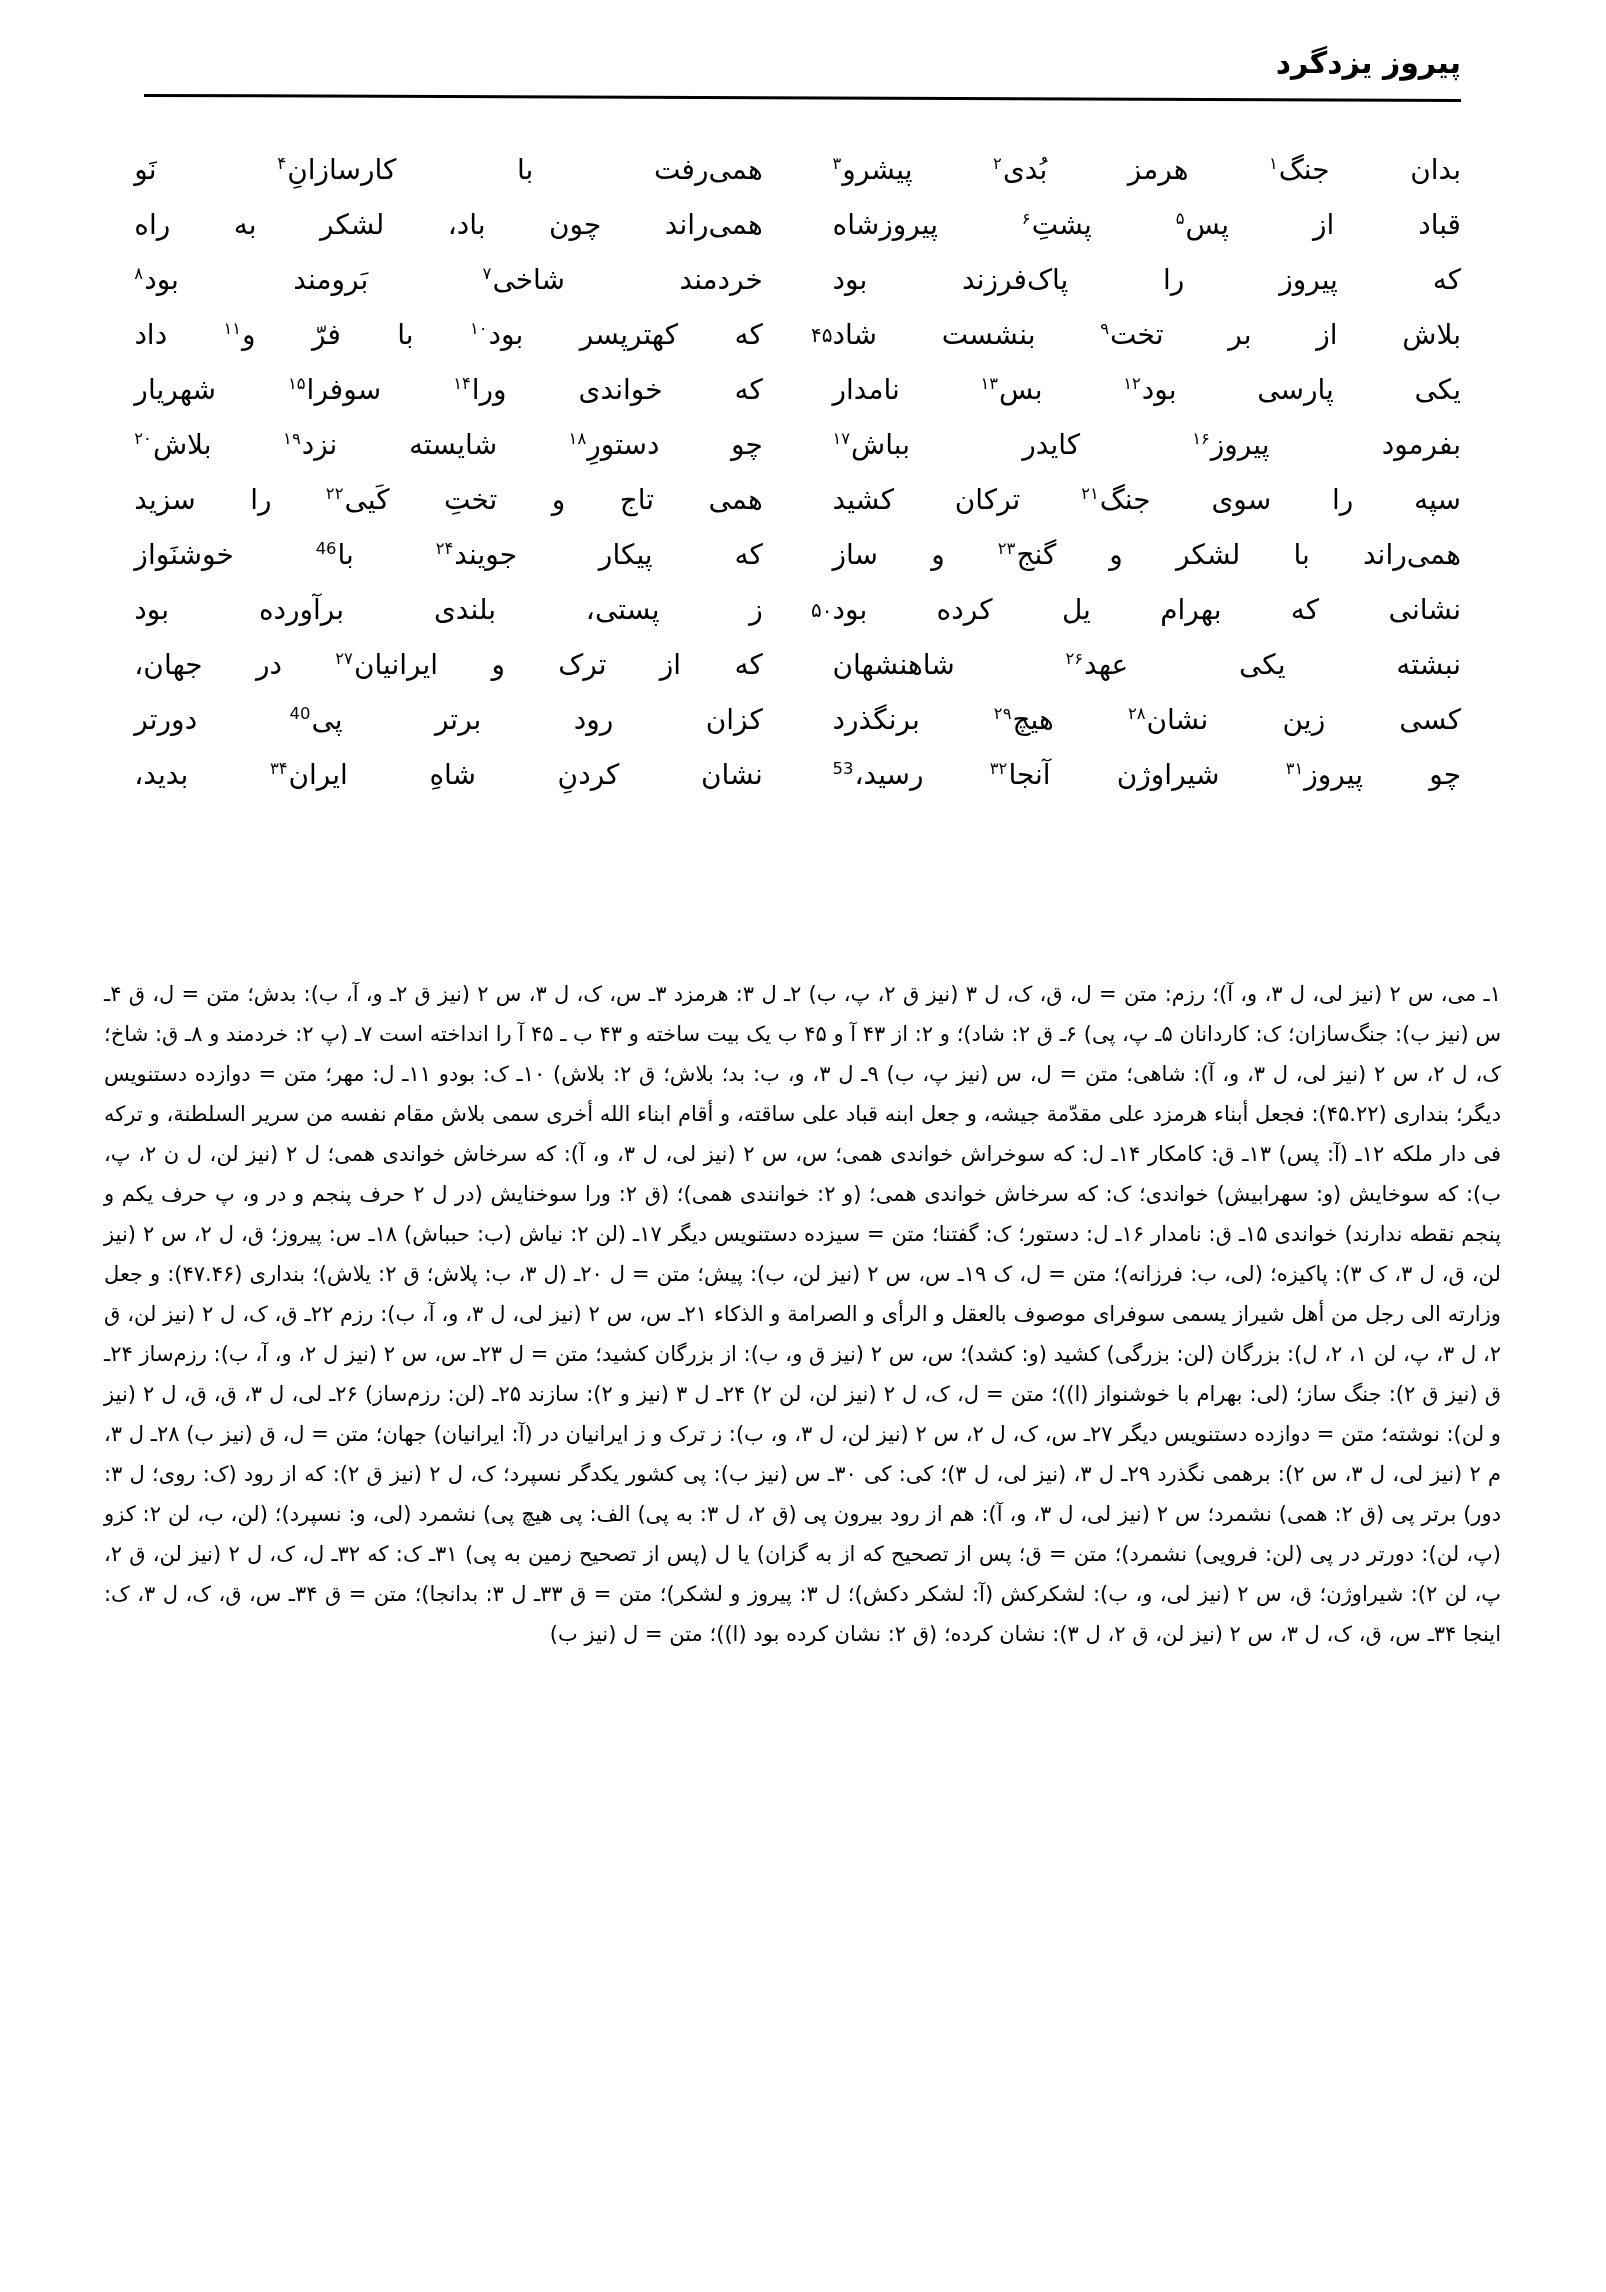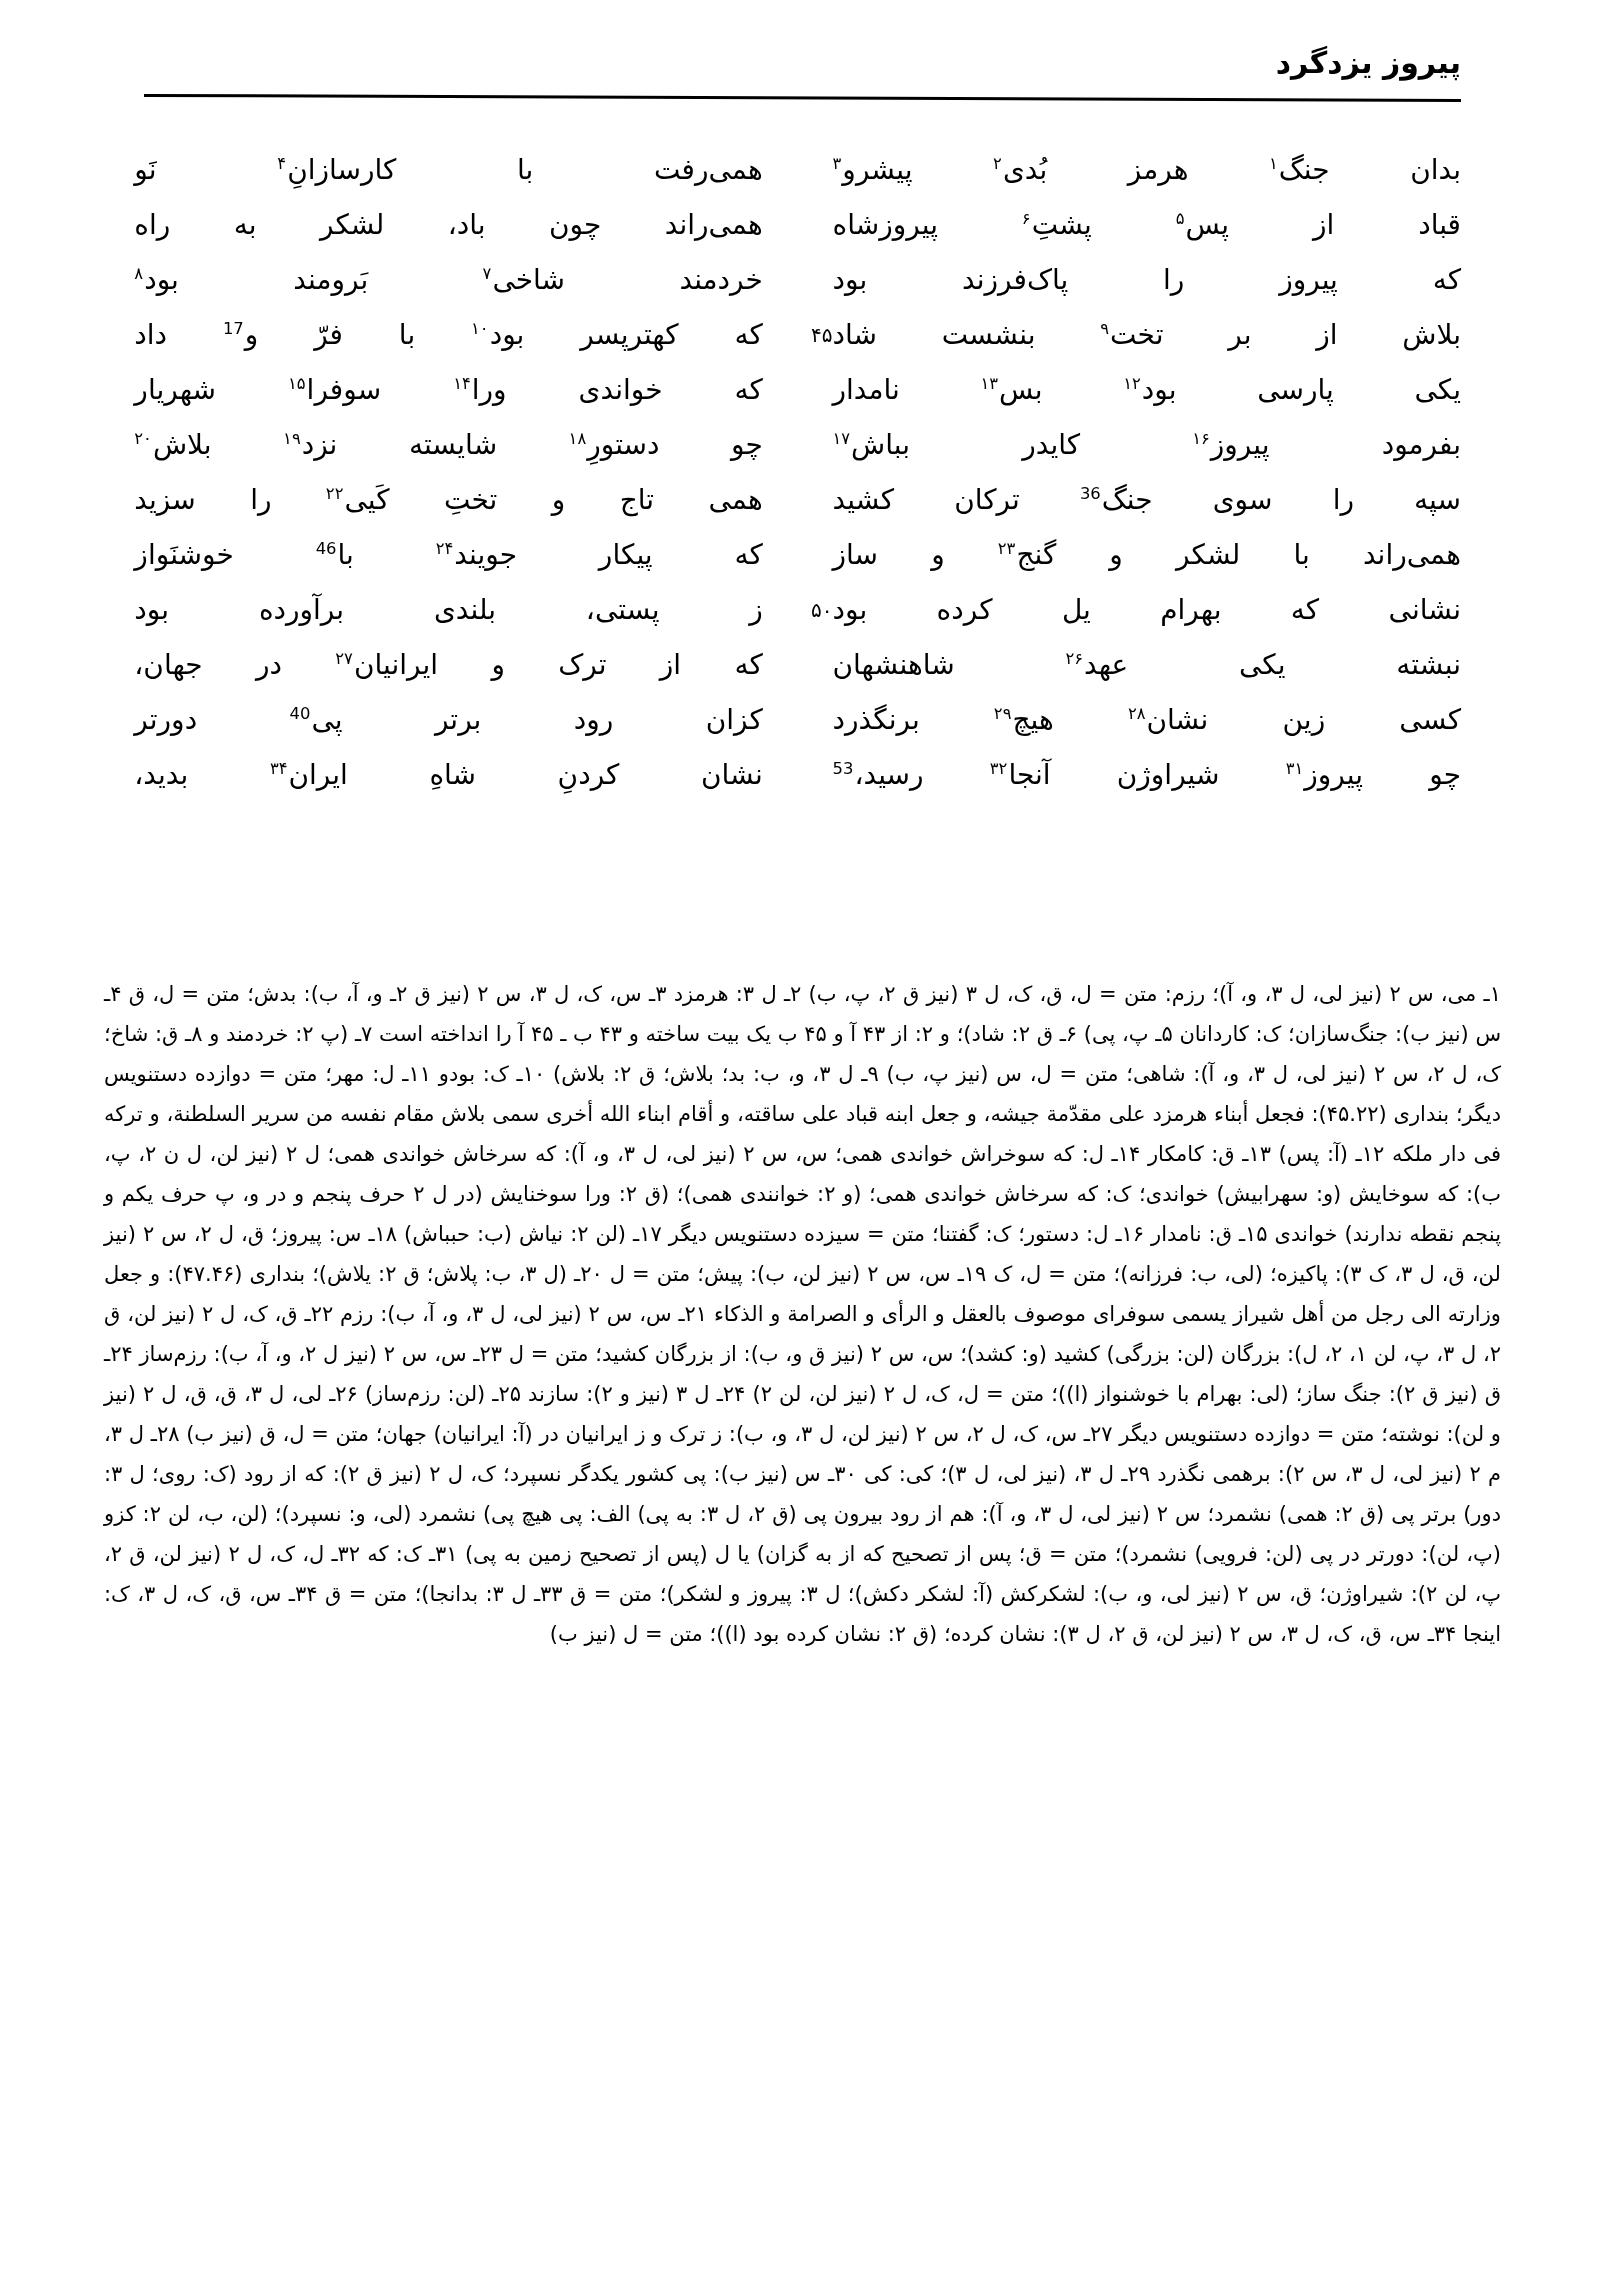--- a/index.html
+++ b/index.html
@@ -215,21 +215,21 @@
           </div>
         </div>
         <div class="line-no">۴۵</div>
         <div class="hemistich second">
           <div class="hemistich-inner">
             <span class="w">که</span>
             <span class="w">کهترپسر</span>
             <span class="w">بود<sup class="fn">۱۰</sup></span>
             <span class="w">با</span>
             <span class="w">فرّ</span>
-            <span class="w">و<sup class="fn">17</sup></span>
+            <span class="w">و<sup class="fn">۱۱</sup></span>
             <span class="w">داد</span>
           </div>
         </div>
       </div>
       <div class="verse-row">
         <div class="hemistich first">
           <div class="hemistich-inner">
             <span class="w">یکی</span>
             <span class="w">پارسی</span>
             <span class="w">بود<sup class="fn">۱۲</sup></span>
@@ -267,21 +267,21 @@
             <span class="w">بلاش<sup class="fn">۲۰</sup></span>
           </div>
         </div>
       </div>
       <div class="verse-row">
         <div class="hemistich first">
           <div class="hemistich-inner">
             <span class="w">سپه</span>
             <span class="w">را</span>
             <span class="w">سوی</span>
-            <span class="w">جنگ<sup class="fn">36</sup></span>
+            <span class="w">جنگ<sup class="fn">۲۱</sup></span>
             <span class="w">ترکان</span>
             <span class="w">کشید</span>
           </div>
         </div>
         <div class="line-no"></div>
         <div class="hemistich second">
           <div class="hemistich-inner">
             <span class="w">همی</span>
             <span class="w">تاج</span>
             <span class="w">و</span>

